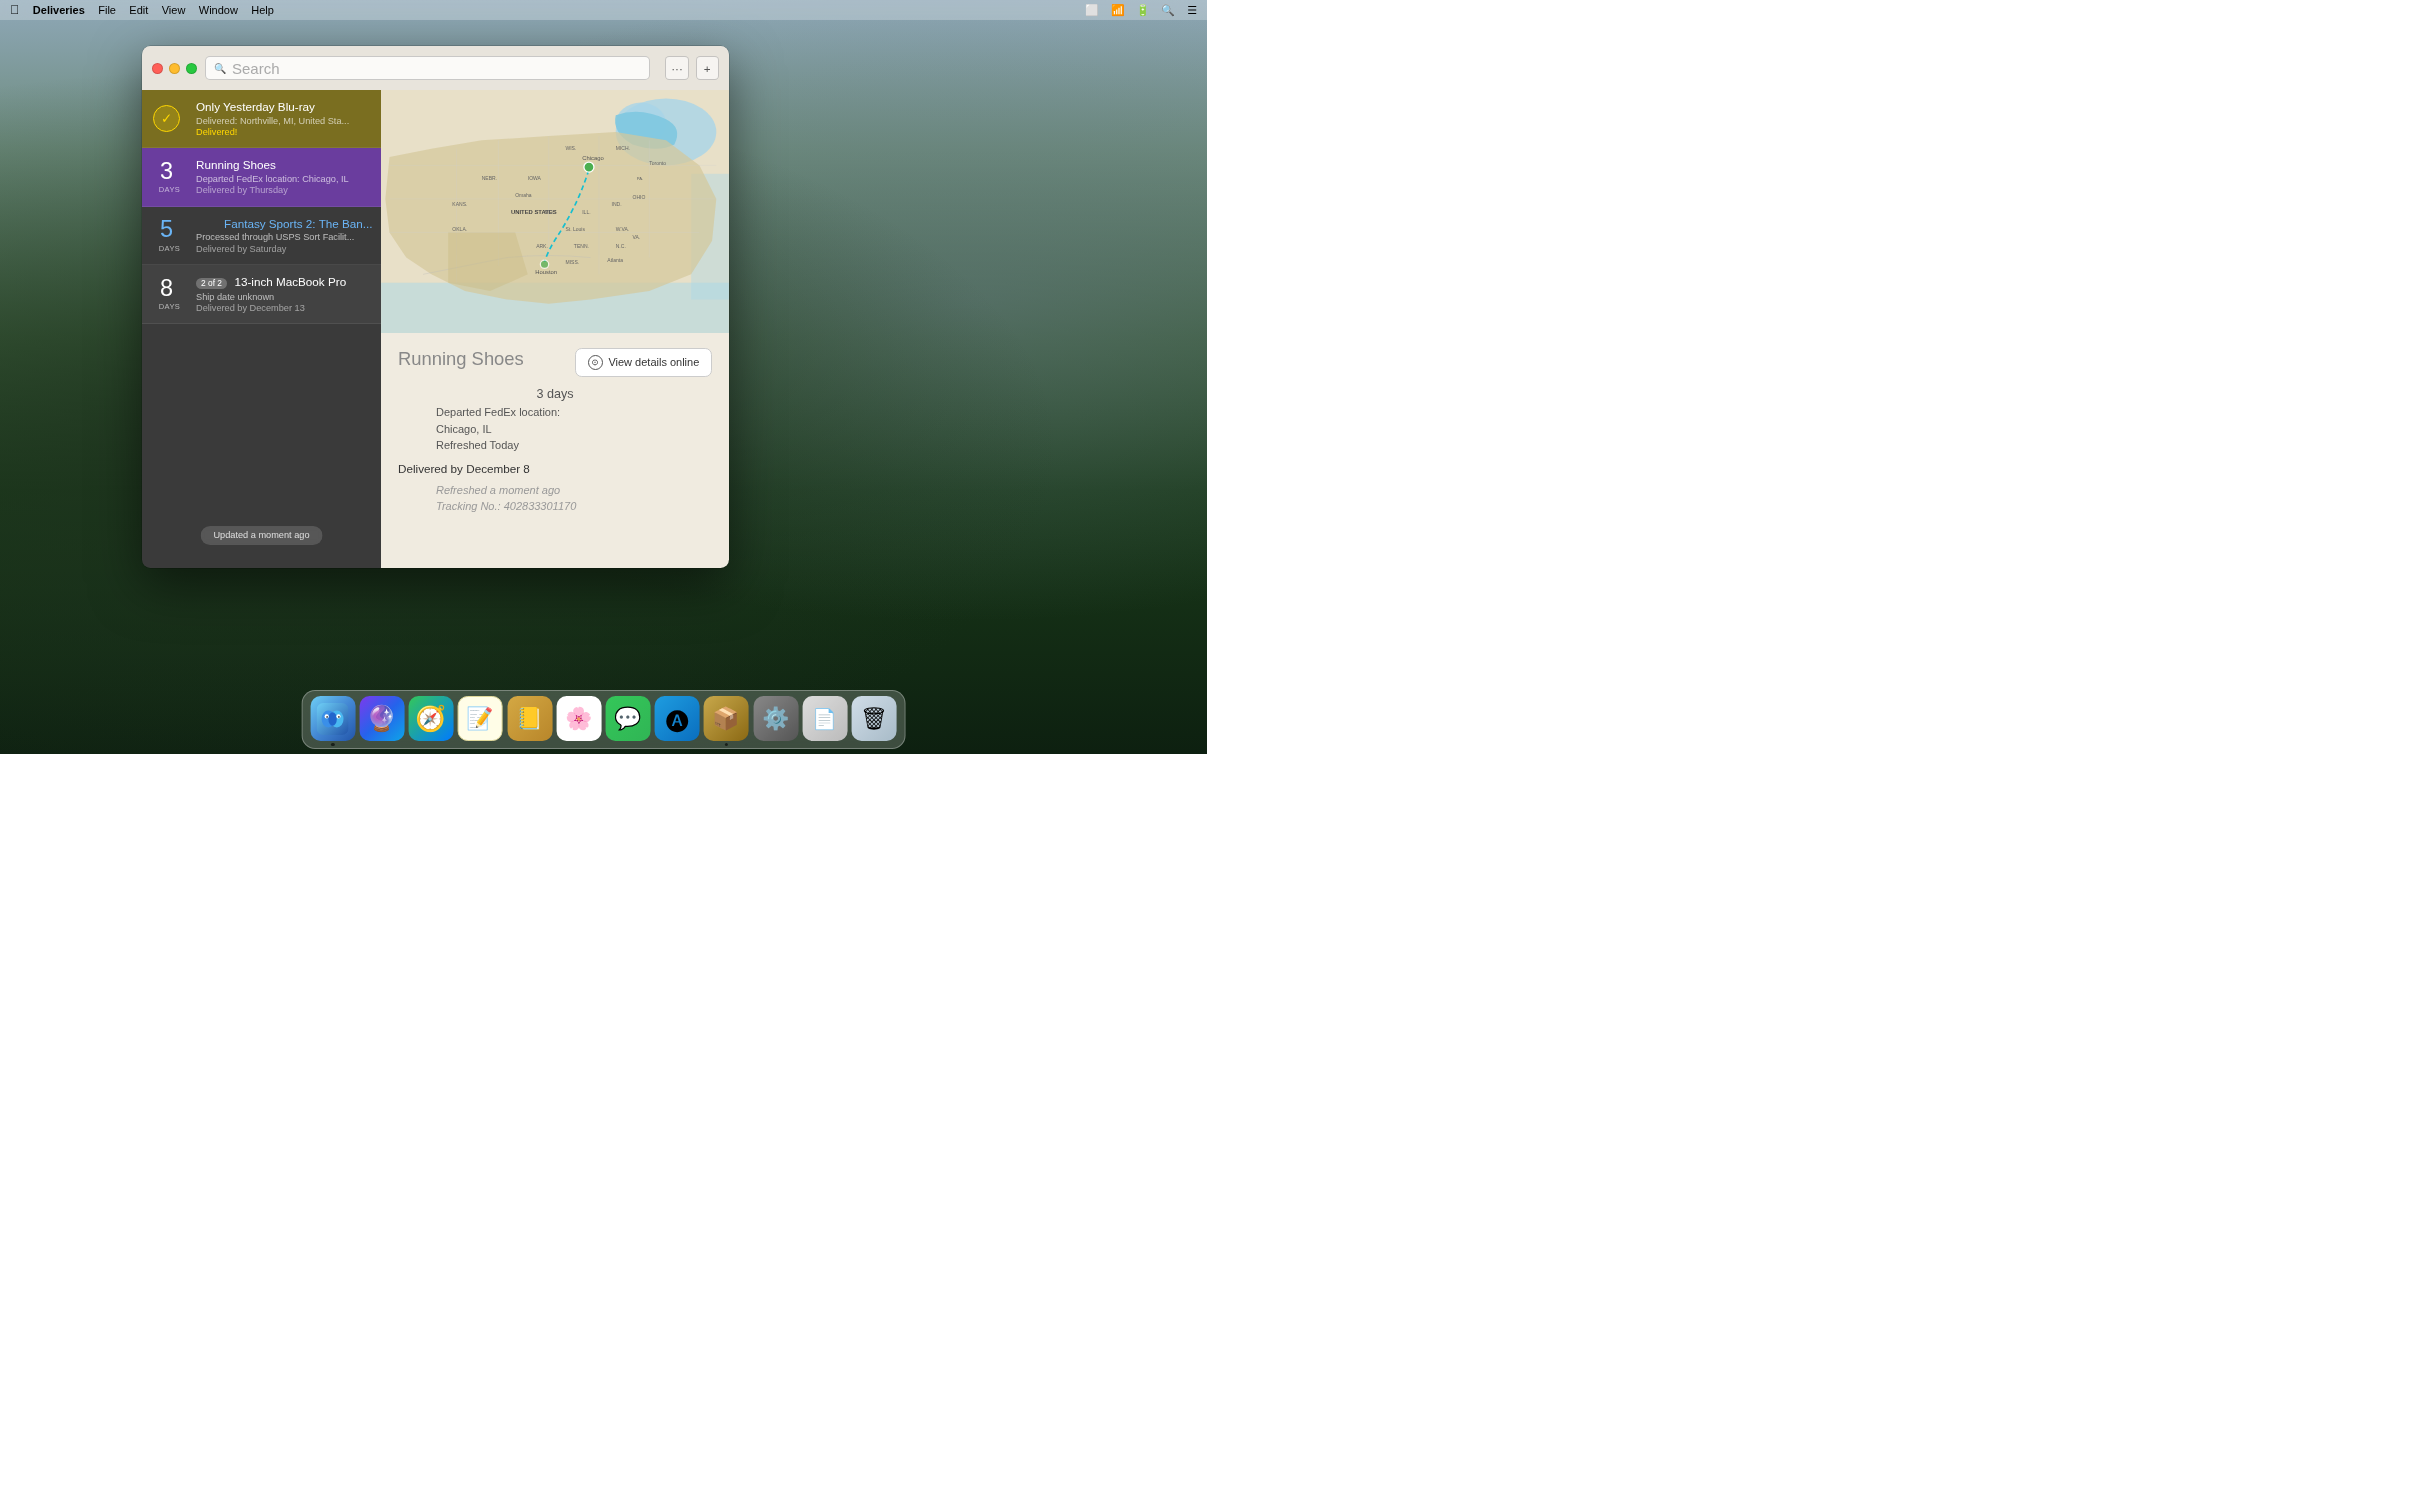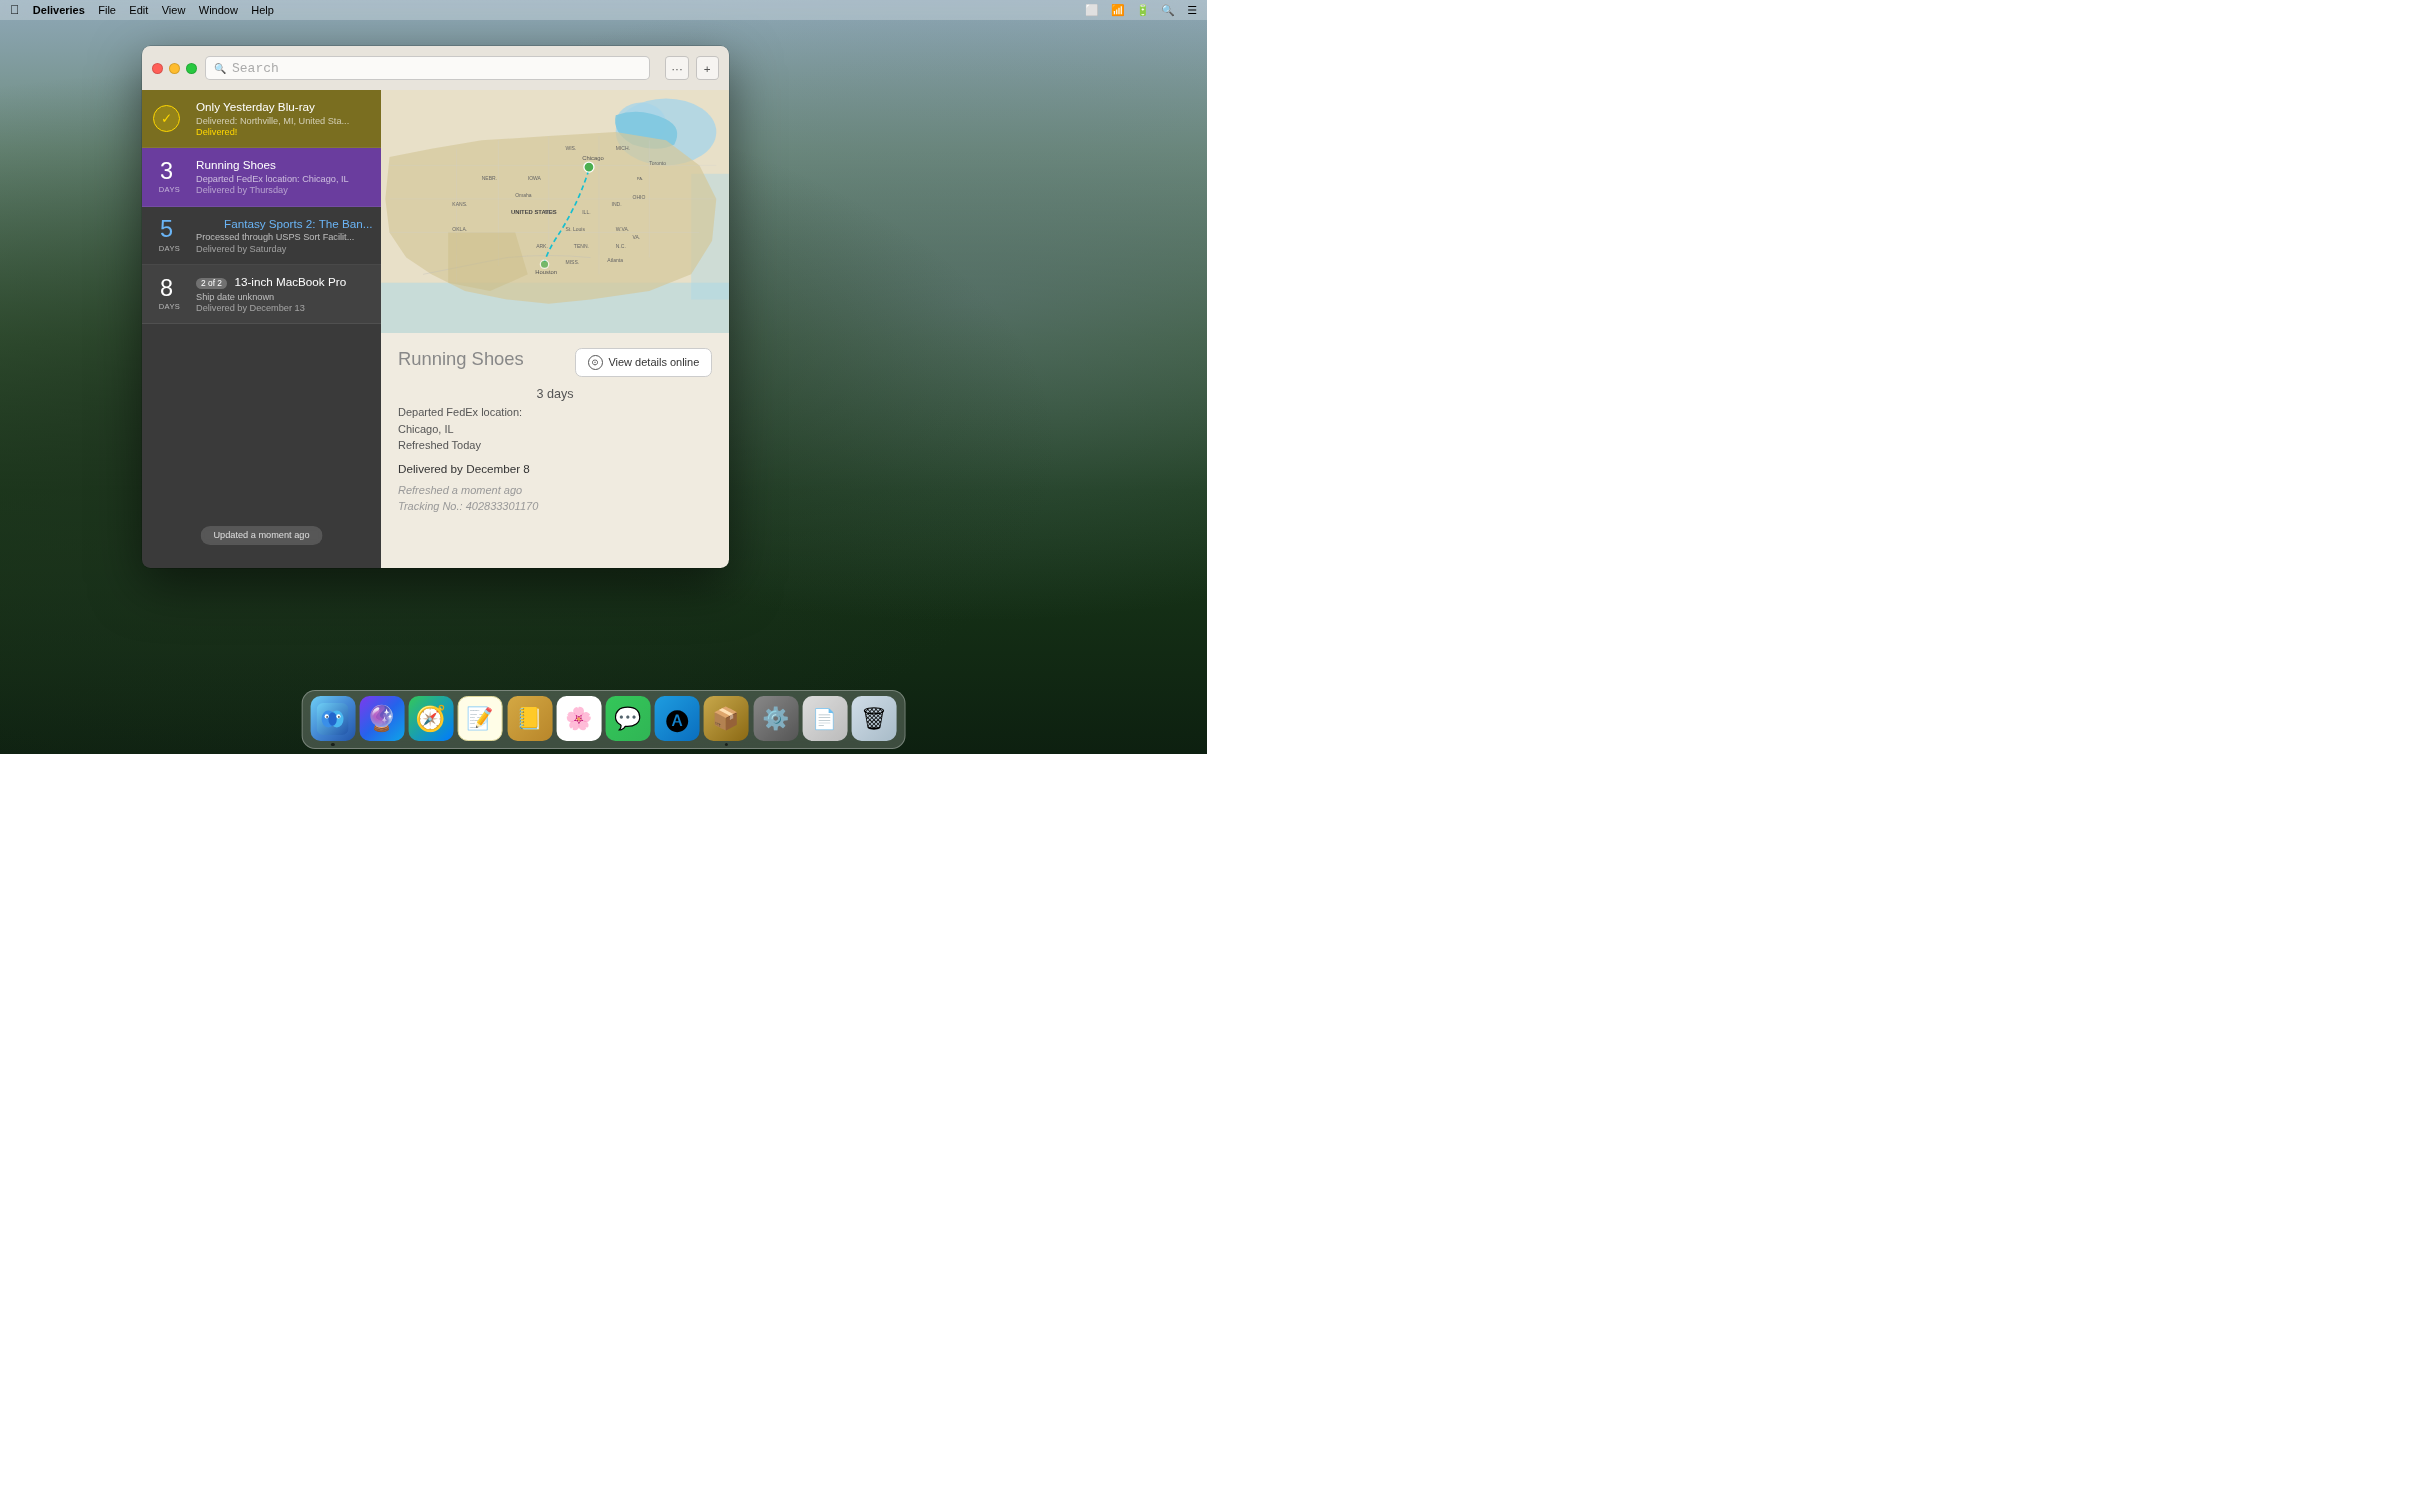--- a/index.html
+++ b/index.html
@@ -278,20 +278,21 @@
       font-size: 12.6px;
       color: #555;
       margin-bottom: 3.4px;
       font-weight: 400;
       text-align: center;
     }
     .detail-line {
       font-size: 11px;
       color: #555;
       line-height: 1.5;
+      margin-left: 38px;
     }
     .detail-line.muted { color: #999; font-style: italic; }
     .detail-delivery {
       font-size: 11.7px;
       color: #333;
       margin-top: 8.4px;
       margin-bottom: 6.7px;
     }
     .detail-delivery span { font-weight: 500; }
 
@@ -378,21 +379,21 @@
   <div class="app-window">
 
     <div class="titlebar">
       <div class="traffic-lights">
         <div class="tl tl-red"></div>
         <div class="tl tl-yellow"></div>
         <div class="tl tl-green"></div>
       </div>
       <div class="search-bar">
         <span style="color:#aaa; font-size:10px;">🔍</span>
-        <span style="color:#aaa; font-size:13px;font-family:Liberation Mono, monospace;">Search</span>
+        <span style="color:#aaa; font-size:15px;">Search</span>
       </div>
       <div class="titlebar-actions">
         <div class="titlebar-btn">···</div>
         <div class="titlebar-btn">+</div>
       </div>
     </div>
 
     <div class="app-content">
 
       <div class="sidebar">

